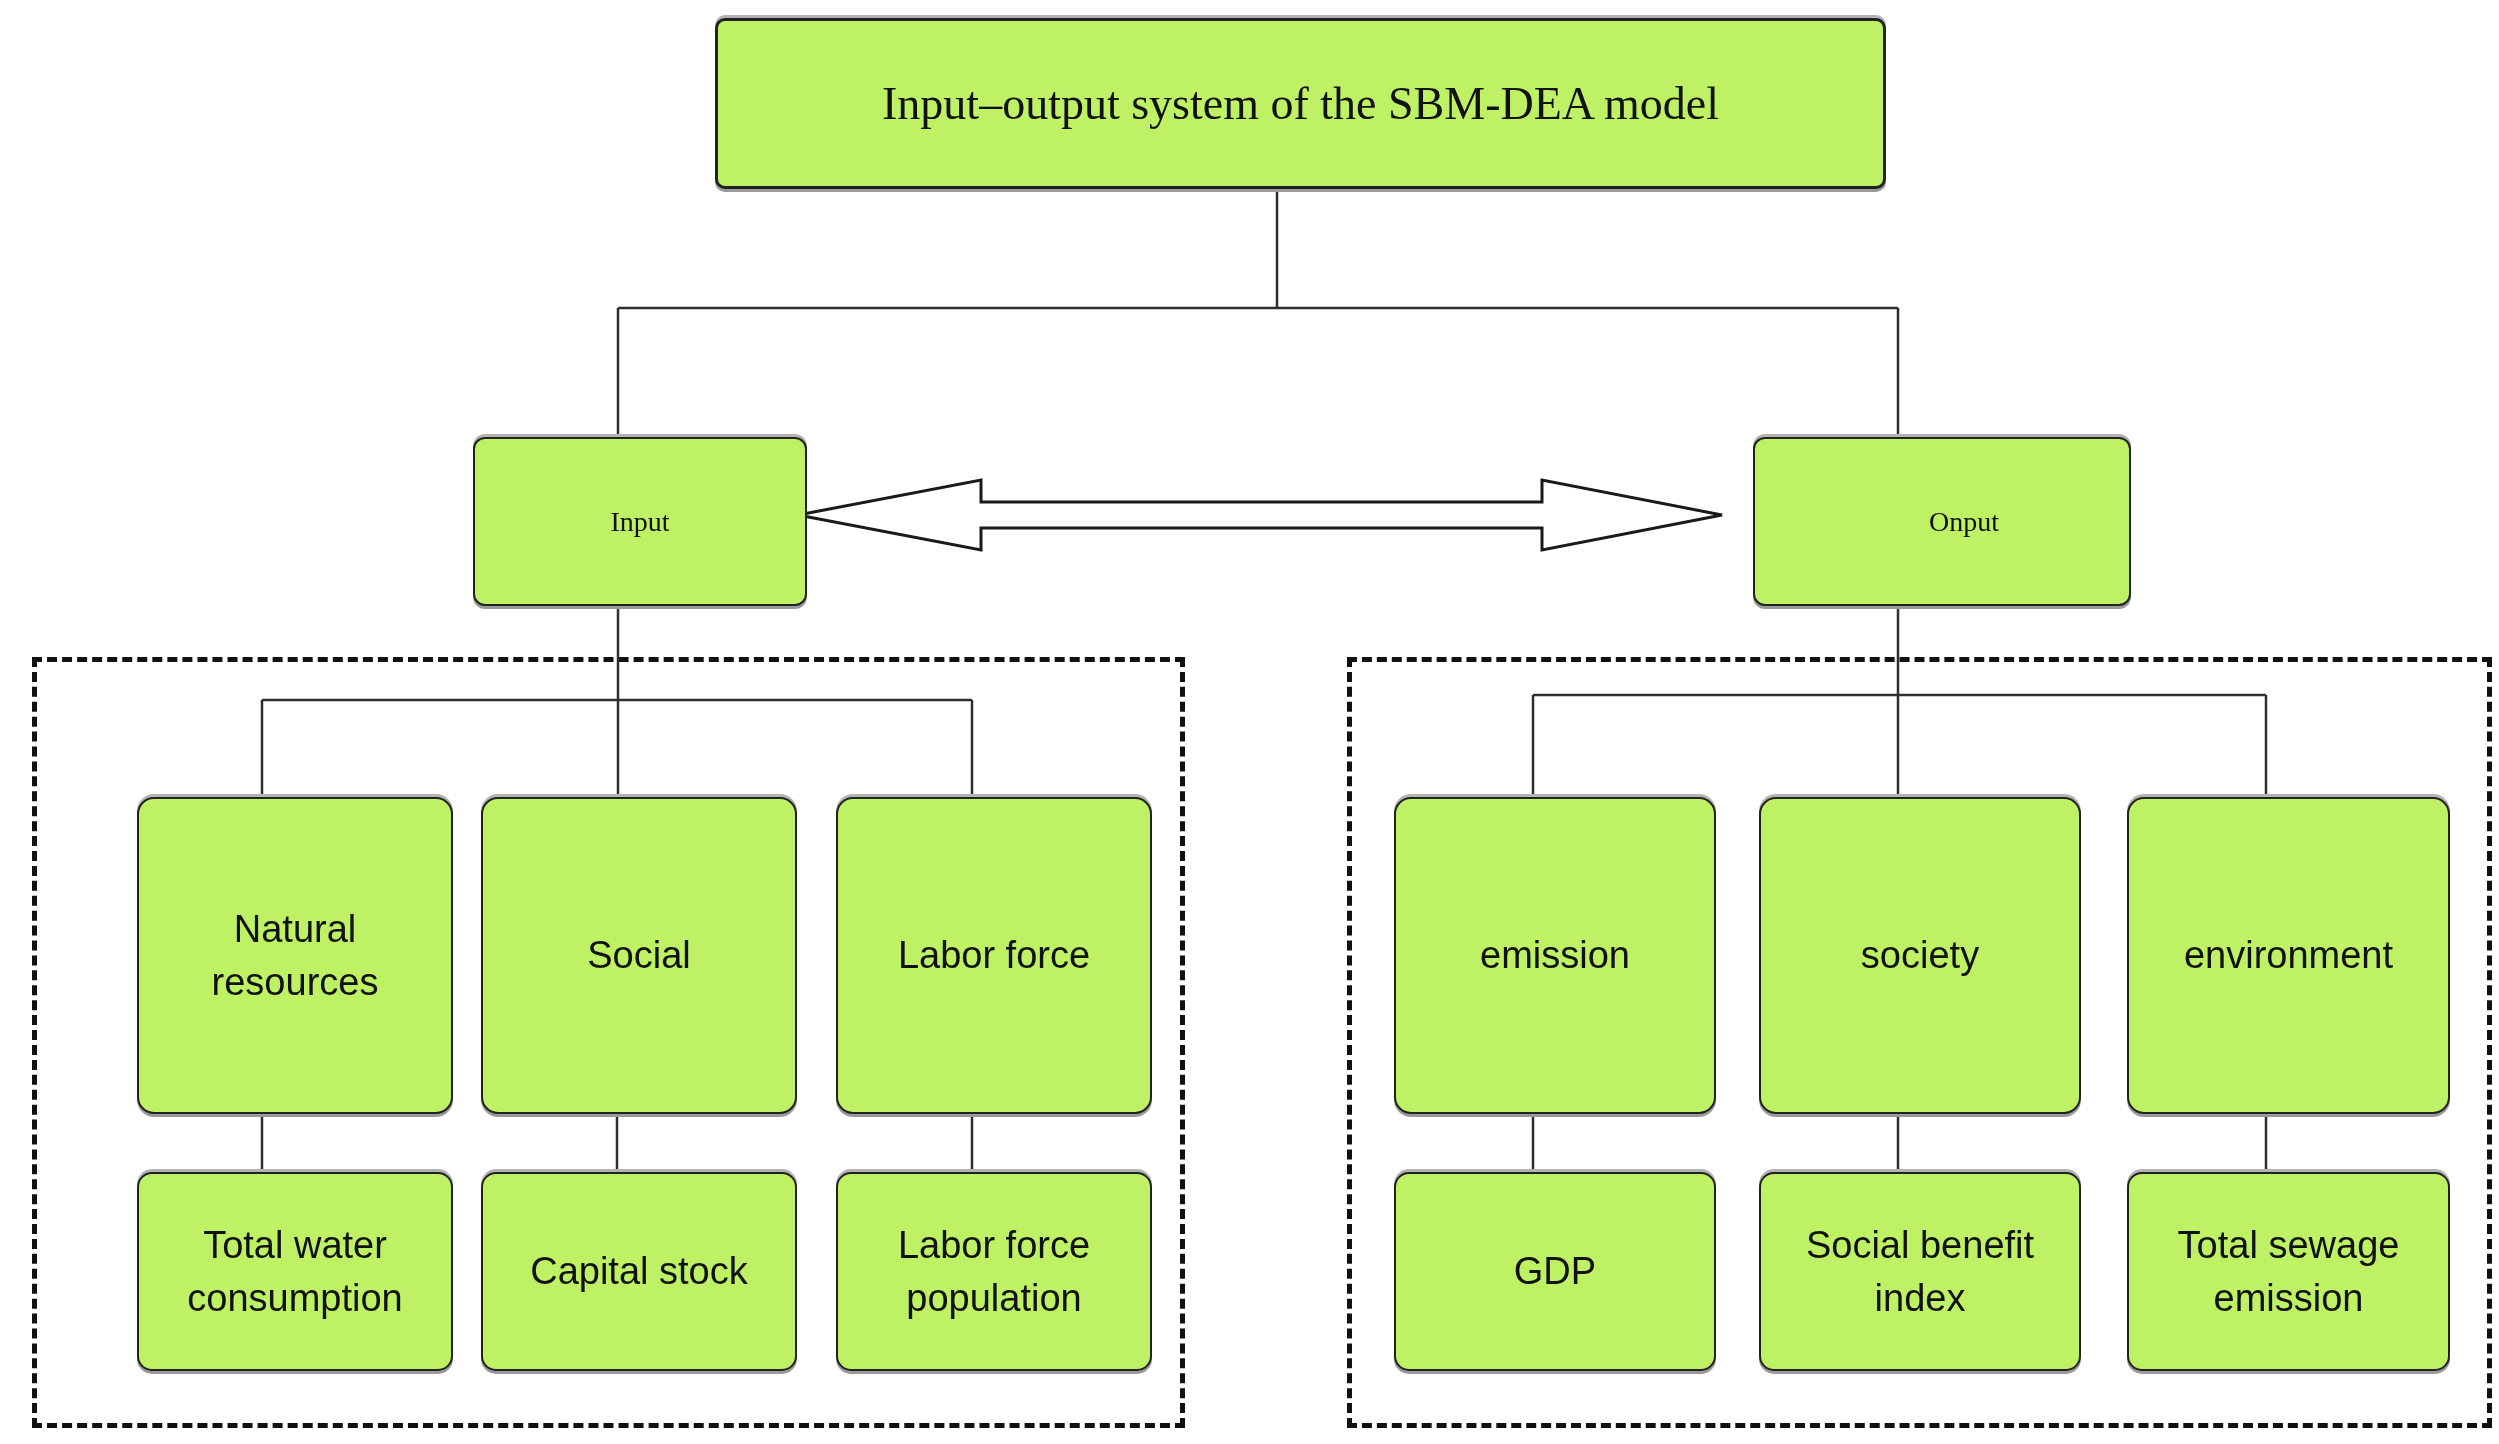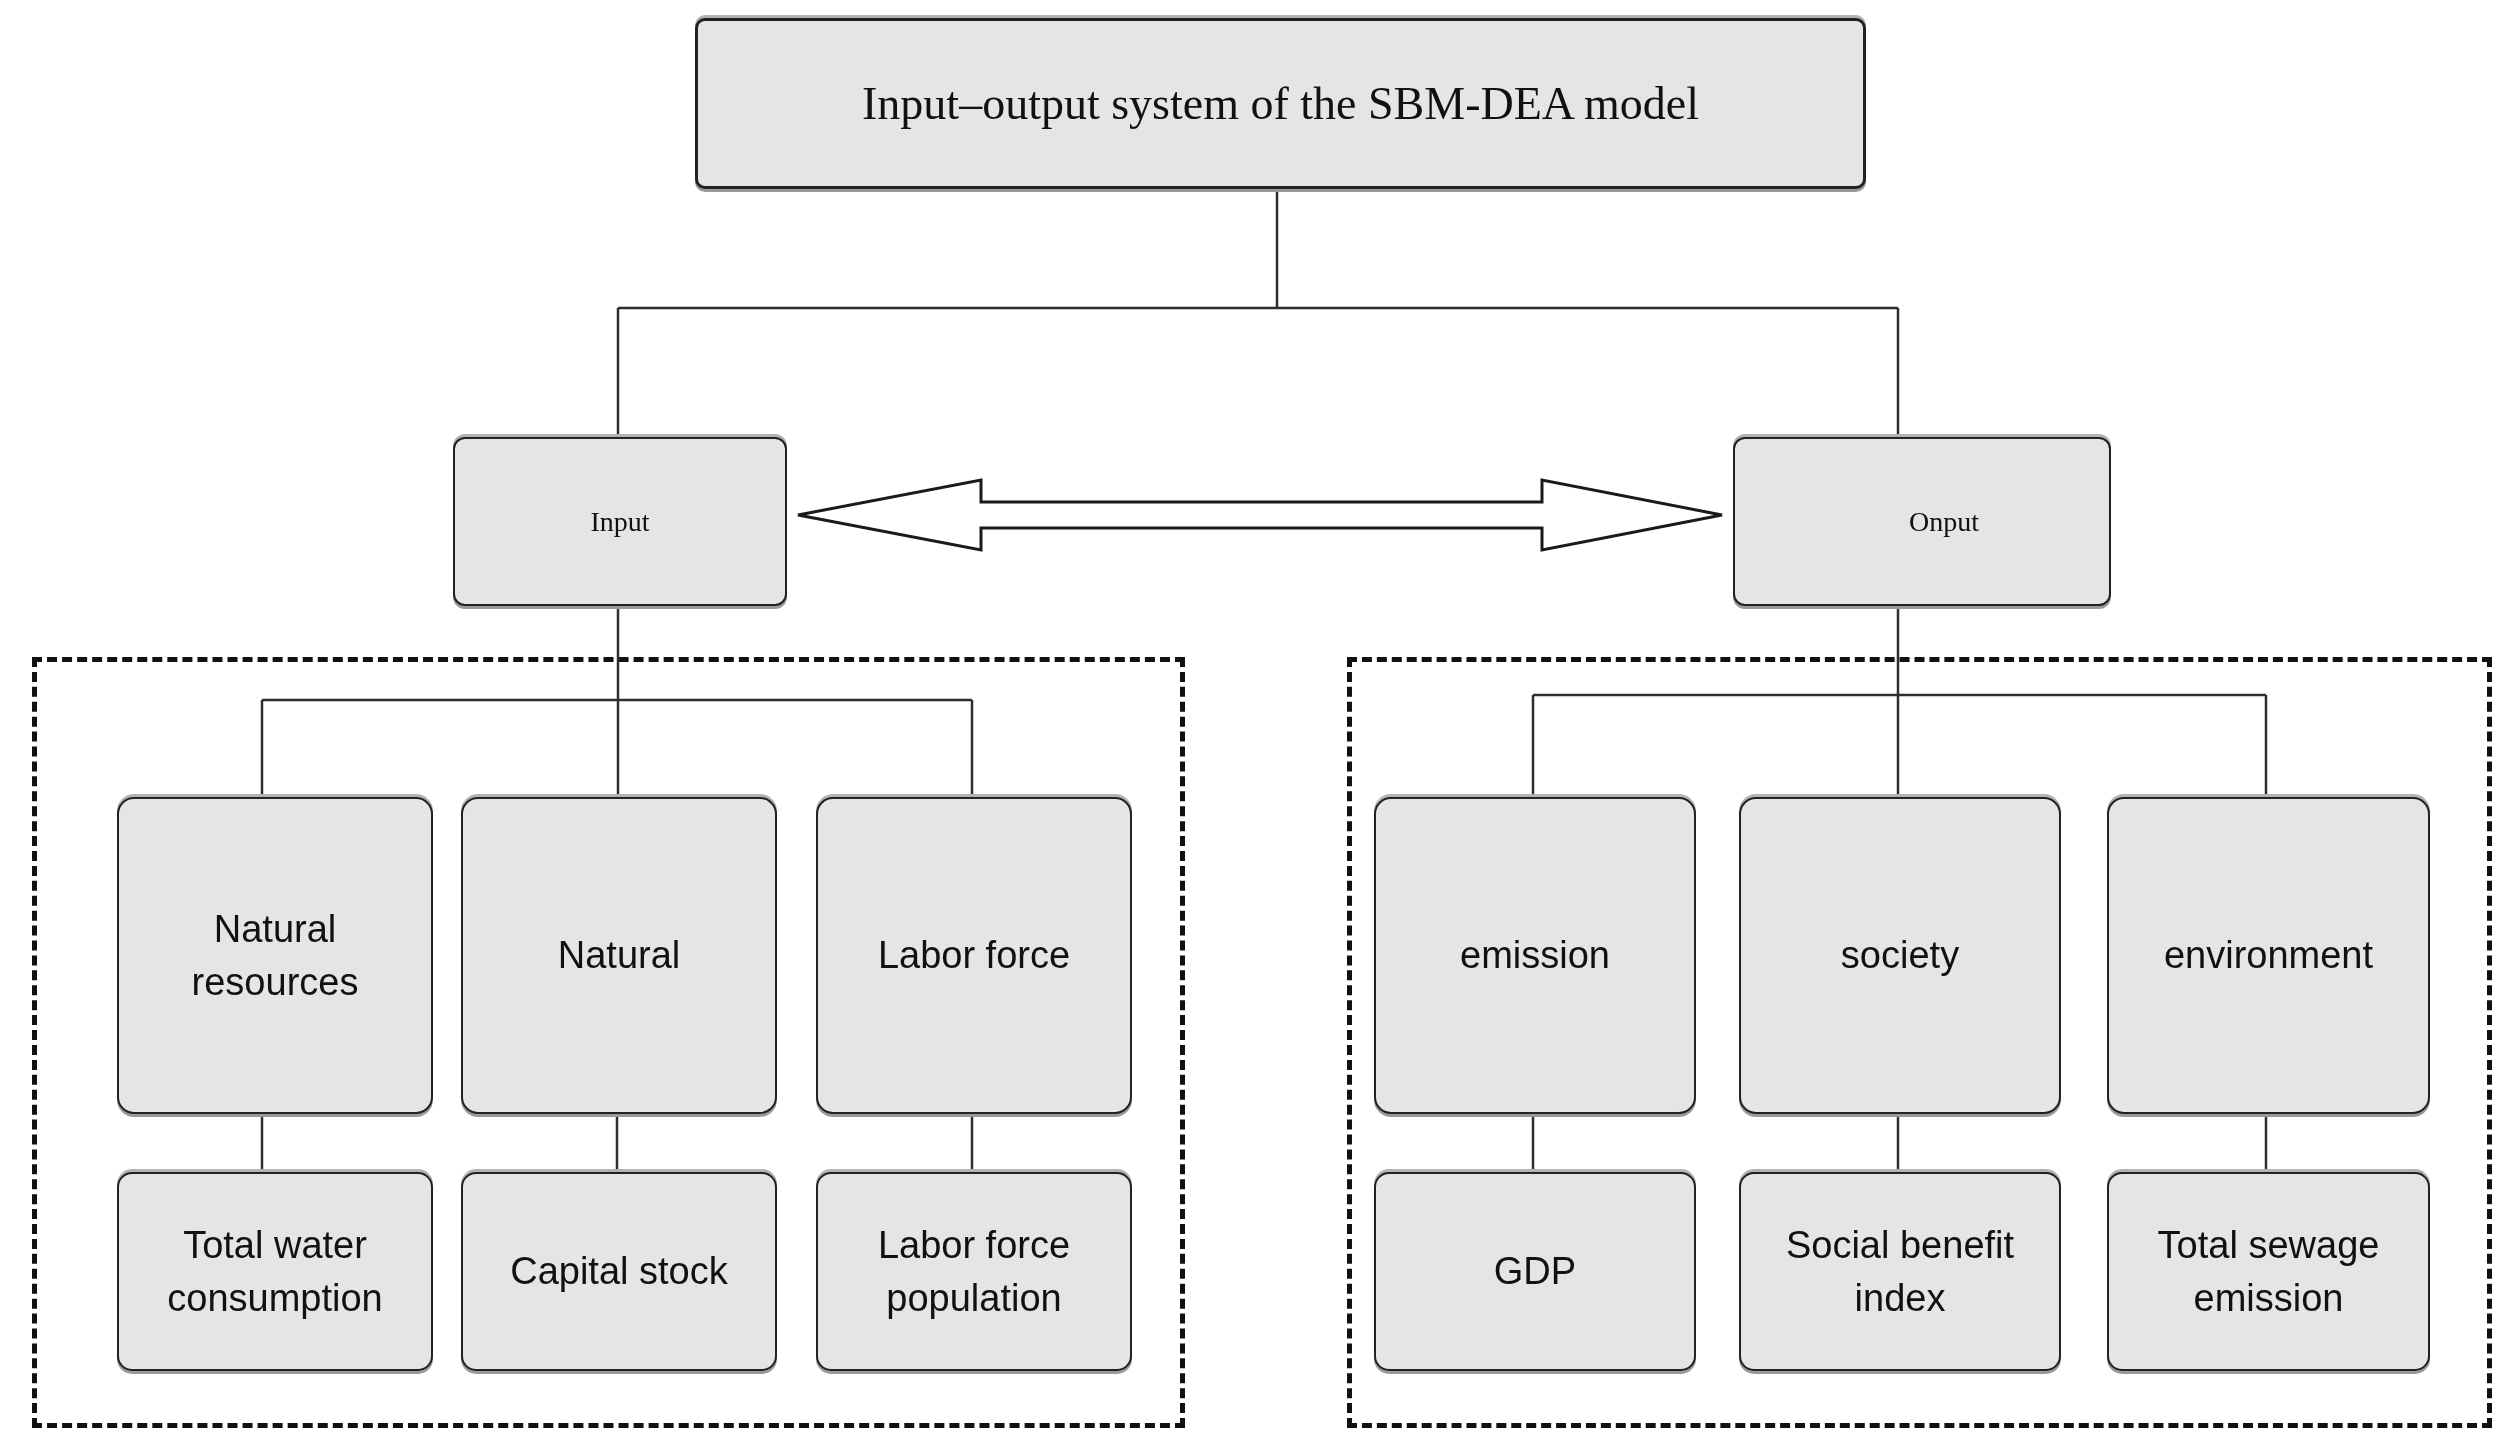--- a/index.html
+++ b/index.html
@@ -1,24 +1,24 @@
 <!DOCTYPE html>
 <html><head>
 <meta charset="utf-8">
 <style>
   html,body{margin:0;padding:0;background:#ffffff;}
   body{width:2499px;height:1444px;position:relative;overflow:hidden;
        font-family:"Liberation Sans", sans-serif;color:#111;}
 
   svg.connectors{position:absolute;left:0;top:0;width:2499px;height:1444px;z-index:1;}
 
-  .node{position:absolute;background:#e5e5e5;border:2.5px solid #222222;
+  .node{position:absolute;background:#bef264;border:2.5px solid #222222;
         border-radius:15px;display:flex;align-items:center;justify-content:center;
         text-align:center;z-index:2;
-        box-shadow:0 -3px 0 #b3b3b3, 0 3px 0 #9a9a9a;}
+        box-shadow:0 -3px 0 #b3b3b3, 0 3px 0 #9a9a9a;margin-left:20px;}
 
   .title-node{left:695px;top:18px;width:1165px;height:165px;
         border-width:3px;border-radius:10px;
         font-family:"Liberation Serif", serif;font-size:46px;}
 
   .io-node{width:330px;height:165px;border-radius:12px;
         font-family:"Liberation Serif", serif;font-size:28px;}
   .io-input{left:453px;top:437px;}
   .io-onput{left:1733px;top:437px;padding-left:44px;}
 
@@ -81,21 +81,21 @@
   <span class="lbl">Onput</span>
 </div>
 
 <div class="frame frame-left"></div>
 <div class="frame frame-right"></div>
 
 <div class="node cat c-nat">
   <span class="lbl">Natural resources</span>
 </div>
 <div class="node cat c-cap">
-  <span class="lbl">Natural</span>
+  <span class="lbl">Social</span>
 </div>
 <div class="node cat c-lab">
   <span class="lbl">Labor force</span>
 </div>
 
 <div class="node ind c-nat">
   <span class="lbl">Total water consumption</span>
 </div>
 <div class="node ind c-cap">
   <span class="lbl">Capital stock</span>

